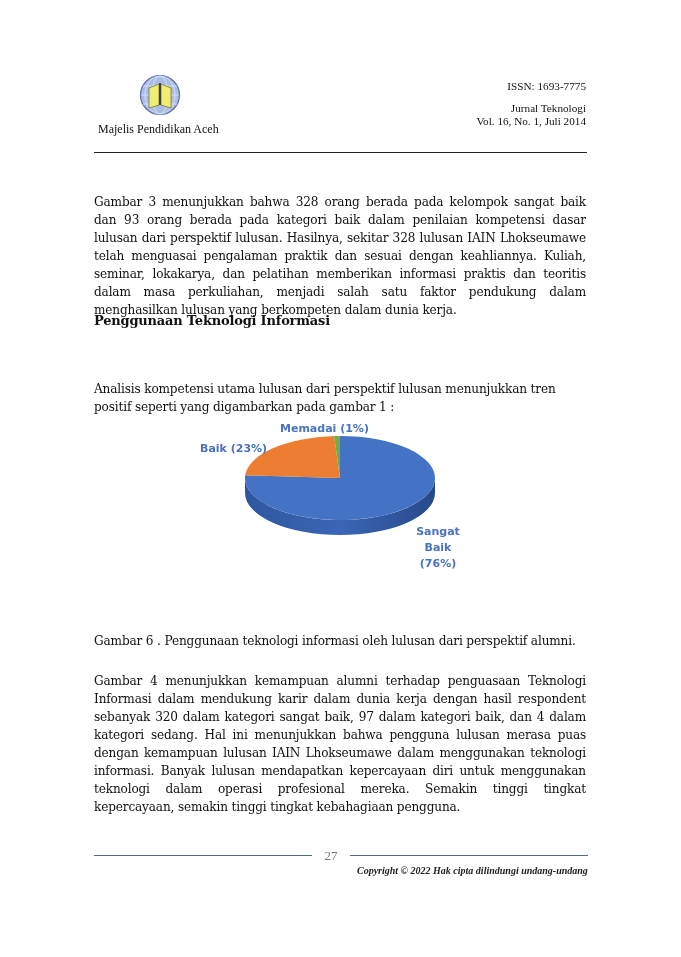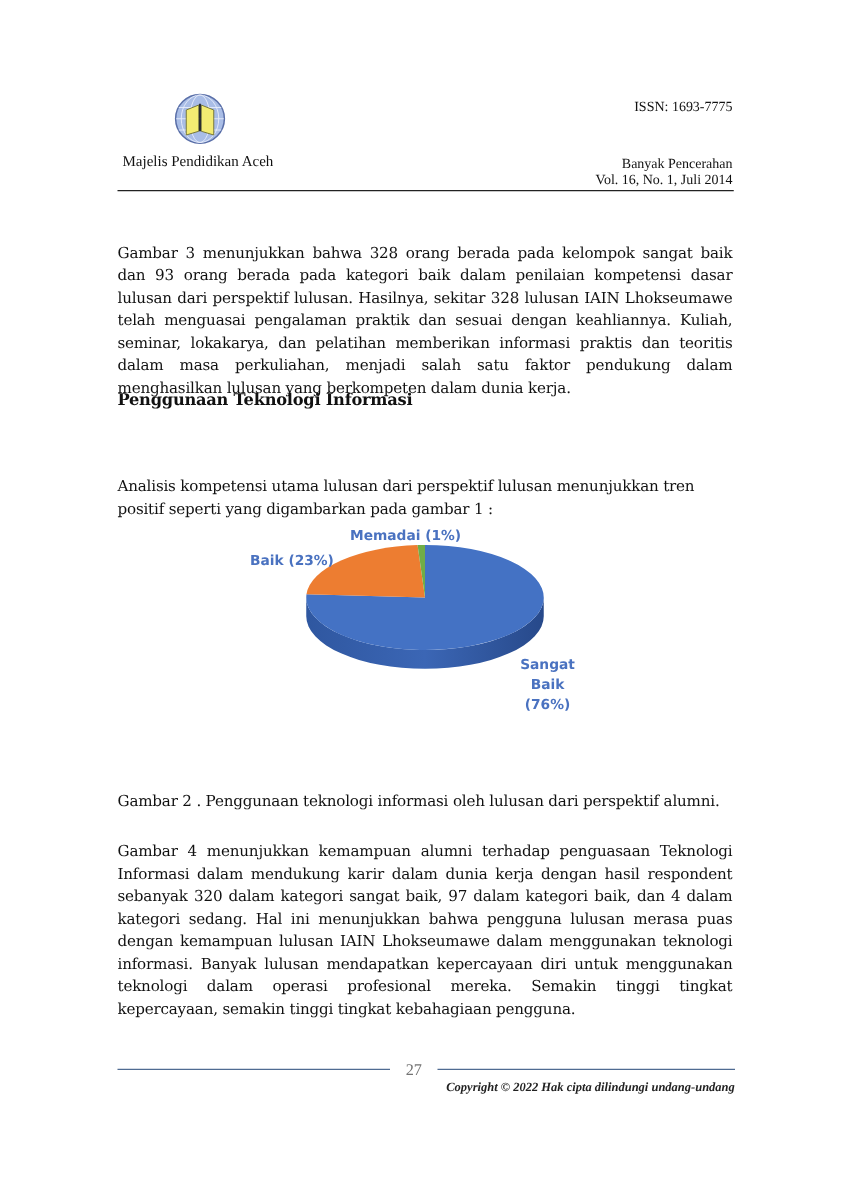--- a/index.html
+++ b/index.html
@@ -3,21 +3,21 @@
 <meta charset="utf-8">
 <style>
   html, body { margin: 0; padding: 0; background: #ffffff; }
   body { width: 681px; height: 957px; position: relative; overflow: hidden; }
 
   #header-left { position: absolute; left: 90px; top: 74px; width: 140px; text-align: center; }
   #logo { width: 42px; height: 42px; margin: 0 auto; display: block; }
   #publisher { font-family: "Liberation Serif", serif; font-size: 12px; color: #111; margin-top: 6px; white-space: nowrap; text-align: left; margin-left: 8px; }
 
   #header-right { position: absolute; right: 95px; top: 80px; text-align: right; font-family: "Liberation Serif", serif; font-size: 11.2px; color: #111; line-height: 13px; }
-  #issn { margin-bottom: 32px; font-family: Liberation Serif, serif; }
+  #issn { margin-bottom: 9px; font-family: Liberation Serif, serif; }
 
   #header-rule { position: absolute; left: 94px; width: 493px; top: 152px; height: 1px; background: #222; }
 
   .para { position: absolute; left: 94px; width: 492px; font-family: "DejaVu Serif", serif; font-size: 12.1px; line-height: 18px; color: #111; text-align: justify; letter-spacing: -0.15px; margin-top: 27px; }
   #para1 { top: 166px; }
   #heading { position: absolute; left: 94px; top: 313px; font-family: "DejaVu Serif", serif; font-weight: bold; font-size: 13px; color: #111; letter-spacing: -0.2px; }
   #para2 { top: 353px; text-align: left; }
   #caption { top: 605px; text-align: left; }
   #para3 { top: 645px; }
 
@@ -44,21 +44,21 @@
     </g>
     <path d="M10 14 L20 10 L20 31 L10 34 Z" fill="#f3ec72" stroke="#6a6a2a" stroke-width="0.7"></path>
     <path d="M32 14 L22 10 L22 31 L32 34 Z" fill="#f3ec72" stroke="#6a6a2a" stroke-width="0.7"></path>
     <line x1="21" y1="9" x2="21" y2="31" stroke="#111" stroke-width="1.3"></line>
   </svg>
   <div id="publisher">Majelis Pendidikan Aceh</div>
 </div>
 
 <div id="header-right">
   <div id="issn">ISSN: 1693-7775</div>
-  <div>Banyak Pencerahan</div>
+  <div>Jurnal Teknologi</div>
   <div>Vol. 16, No. 1, Juli 2014</div>
 </div>
 
 <div id="header-rule"></div>
 
 <div id="para1" class="para">Gambar 3 menunjukkan bahwa 328 orang berada pada kelompok sangat baik dan 93 orang berada pada kategori baik dalam penilaian kompetensi dasar lulusan dari perspektif lulusan. Hasilnya, sekitar 328 lulusan IAIN Lhokseumawe telah menguasai pengalaman praktik dan sesuai dengan keahliannya. Kuliah, seminar, lokakarya, dan pelatihan memberikan informasi praktis dan teoritis dalam masa perkuliahan, menjadi salah satu faktor pendukung dalam menghasilkan lulusan yang berkompeten dalam dunia kerja.</div>
 
 <div id="heading">Penggunaan Teknologi Informasi</div>
 
 <div id="para2" class="para">Analisis kompetensi utama lulusan dari perspektif lulusan menunjukkan tren positif seperti yang digambarkan pada gambar 1 :</div>
@@ -77,20 +77,20 @@
       <path d="M150,68 L55.187460799314195,65.36279817976886 A95,42 0 0 1 144.03490064471515,26.082877406012592 Z" fill="#ed7d31"></path>
       <path d="M150,68 L144.03490064471515,26.082877406012592 A95,42 0 0 1 149.9999999999999,26 Z" fill="#70ad47"></path>
     </g>
   <g id="label-group">
       <text class="chart-label" text-anchor="middle"><tspan x="248" y="125">Sangat</tspan><tspan x="248" y="141">Baik</tspan><tspan x="248" y="157">(76%)</tspan></text>
       <text class="chart-label" text-anchor="start"><tspan x="10" y="42">Baik (23%)</tspan></text>
       <text class="chart-label" text-anchor="start"><tspan x="90" y="22">Memadai (1%)</tspan></text>
     </g>
 </svg>
 
-<div id="caption" class="para">Gambar 2 . Penggunaan teknologi informasi oleh lulusan dari perspektif alumni.</div>
+<div id="caption" class="para">Gambar 6 . Penggunaan teknologi informasi oleh lulusan dari perspektif alumni.</div>
 
 <div id="para3" class="para">Gambar 4 menunjukkan kemampuan alumni terhadap penguasaan Teknologi Informasi dalam mendukung karir dalam dunia kerja dengan hasil respondent sebanyak 320 dalam kategori sangat baik, 97 dalam kategori baik, dan 4 dalam kategori sedang. Hal ini menunjukkan bahwa pengguna lulusan merasa puas dengan kemampuan lulusan IAIN Lhokseumawe dalam menggunakan teknologi informasi. Banyak lulusan mendapatkan kepercayaan diri untuk menggunakan teknologi dalam operasi profesional mereka. Semakin tinggi tingkat kepercayaan, semakin tinggi tingkat kebahagiaan pengguna.</div>
 
 <div id="footer-rule-left"></div>
 <div id="page-number">27</div>
 <div id="footer-rule-right"></div>
 <div id="copyright">Copyright © 2022 Hak cipta dilindungi undang-undang</div>
 
 </body></html>

